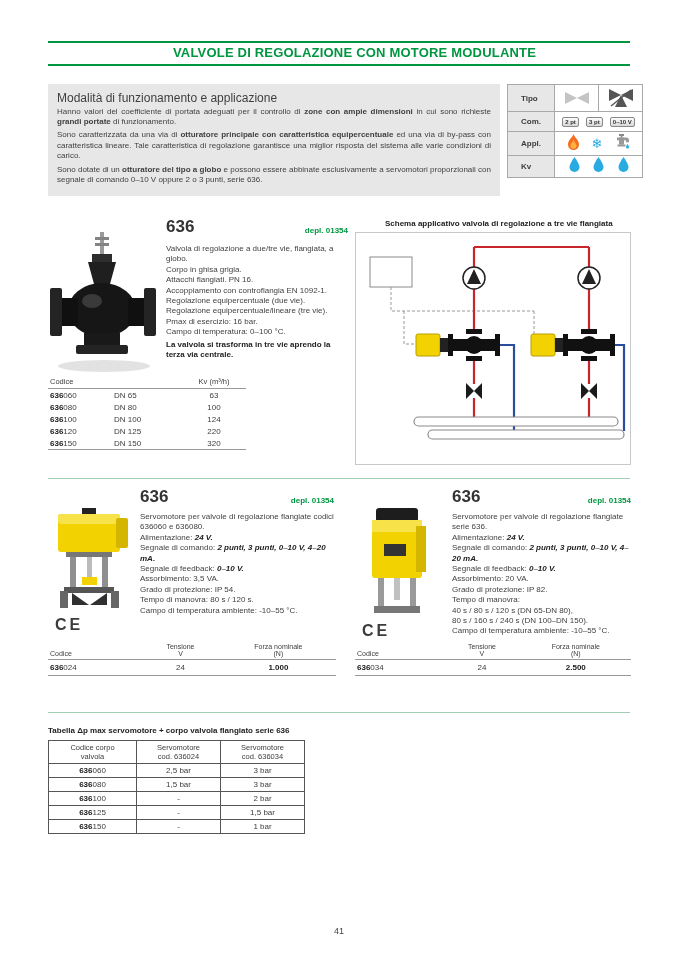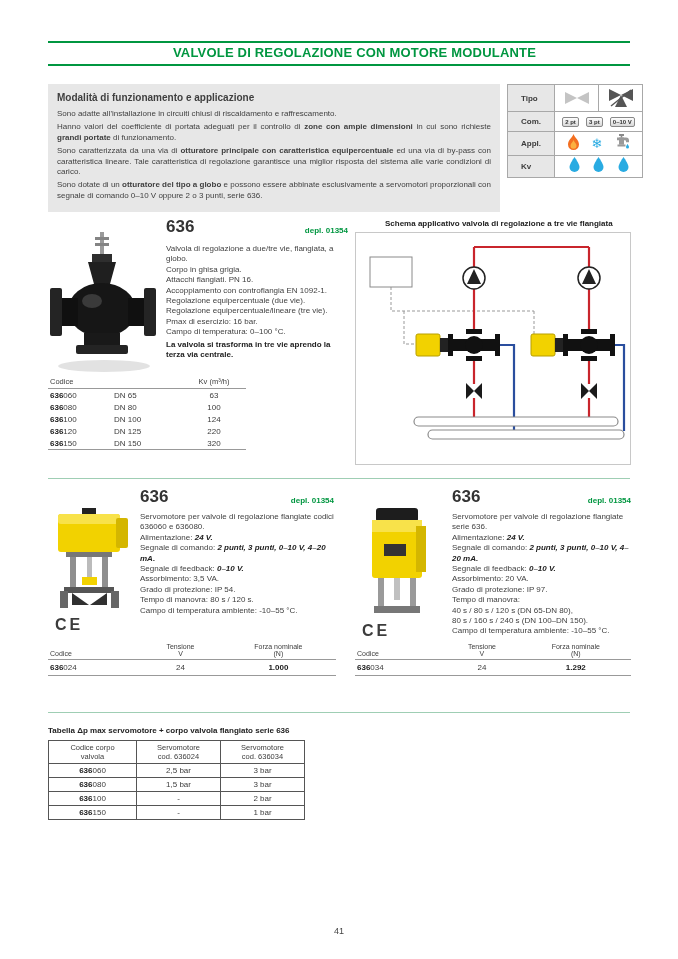--- a/index.html
+++ b/index.html
@@ -8,21 +8,21 @@
   .page { position:relative; width:678px; height:959px; background:#fff; overflow:hidden; }
   .abs { position:absolute; }
   .rule { position:absolute; left:48px; width:582px; height:2px; background:#009640; }
   .hairline { position:absolute; left:48px; width:582px; height:1px; background:#9fceb4; }
   .page-title { position:absolute; top:45px; left:0; width:100%; text-align:center;
     font-size:13px; font-weight:bold; color:#009640; letter-spacing:.2px;padding-left:31px; }
 
   
   .intro-box { position:absolute; left:48px; top:84px; width:452px; background:#e7e7e7;
     padding:7px 9px 8px; font-size:8px; line-height:1.3; color:#3f3f3f; }
-  .intro-box .intro-head { font-weight:bold; margin-bottom:5px; font-size:10px; }
+  .intro-box .intro-head { font-weight:normal; font-size:12px; }
   .intro-box p { margin-bottom:3px; text-align:justify; }
 
   
   .spec-box { position:absolute; left:507px; top:84px; border-collapse:collapse; }
   .spec-box td { border:1px solid #a8a8a8; }
   .spec-label { background:#e7e7e7; font-size:8px; font-weight:bold; padding:2px 13px;
     width:36px; vertical-align:middle; }
   .spec-cell { width:88px; }
   .spec-cell .inner { display:flex; align-items:center; justify-content:space-evenly; height:100%; }
   .tipo-cell { display:flex; }
@@ -84,21 +84,20 @@
 <body>
 
 <div class="page">
 
   <div class="rule" style="top:41px;"></div>
   <div class="page-title">VALVOLE DI REGOLAZIONE CON MOTORE MODULANTE</div>
   <div class="rule" style="top:64px;"></div>
 
   <div class="intro-box">
     <div class="intro-head">Modalità di funzionamento e applicazione</div>
-    <p><span>Sono adatte all'installazione in circuiti chiusi di riscaldamento e raffrescamento.</span></p>
     <p><span>Hanno valori del coefficiente di portata adeguati per il controllo di </span><b>zone con ampie dimensioni</b><span> in cui sono richieste </span><b>grandi portate</b><span> di funzionamento.</span></p>
     <p><span>Sono caratterizzata da una via di </span><b>otturatore principale con caratteristica equipercentuale</b><span> ed una via di by-pass con caratteristica lineare. Tale caratteristica di regolazione garantisce una miglior risposta del sistema alle varie condizioni di carico.</span></p>
     <p><span>Sono dotate di un </span><b>otturatore del tipo a globo</b><span> e possono essere abbinate esclusivamente a servomotori proporzionali con segnale di comando 0–10 V oppure 2 o 3 punti, serie 636.</span></p>
   </div>
 
   <table class="spec-box">
     <tbody>
         <tr>
       <td class="spec-label">Tipo</td>
       <td class="spec-cell" style="height:24px;">
@@ -397,21 +396,21 @@
       <rect x="34" y="72" width="6" height="22" fill="#c0c0c0"></rect>
       <rect x="14" y="100" width="46" height="7" fill="#777"></rect>
     </svg>
   </div>
   <div class="body-text abs" style="left:452px; top:512px; width:180px;">
     <div class="dline"><span>Servomotore per valvole di regolazione flangiate serie 636.</span></div>
     <div class="dline"><span>Alimentazione: </span><b>24 V.</b></div>
     <div class="dline"><span>Segnale di comando: </span><b>2 punti, 3 punti, 0–10 V, 4–20 mA.</b></div>
     <div class="dline"><span>Segnale di feedback: </span><b>0–10 V.</b></div>
     <div class="dline">Assorbimento: 20 VA.</div>
-    <div class="dline">Grado di protezione: IP 97.</div>
+    <div class="dline">Grado di protezione: IP 82.</div>
     <div class="dline">Tempo di manovra:</div>
     <div class="dline">40 s / 80 s / 120 s (DN 65-DN 80),</div>
     <div class="dline">80 s / 160 s / 240 s (DN 100–DN 150).</div>
     <div class="dline">Campo di temperatura ambiente: -10–55 °C.</div>
   </div>
   <div class="ce-mark" style="left:362px; top:622px;">CE</div>
   <table class="servo-table" style="left:355px; top:642px; width:276px;">
     <colgroup>
         <col style="width:32%">
         <col style="width:28%">
@@ -427,21 +426,21 @@
         <th>
             <span class="blk">Forza nominale</span>
             <span class="blk">(N)</span>
           </th>
       </tr>
     </thead>
     <tbody>
       <tr>
         <td class="left"><b>636</b><span>034</span></td>
         <td>24</td>
-        <td><b>1.292</b></td>
+        <td><b>2.500</b></td>
       </tr>
     </tbody>
   </table>
 
   <div class="hairline" style="top:712px;"></div>
 
   <div class="dp-title" style="left:48px; top:726px; width:400px;">Tabella Δp max servomotore + corpo valvola flangiato serie 636</div>
   <table class="dp-table" style="left:48px; top:740px;">
     <colgroup>
         <col style="width:88px">
@@ -474,20 +473,25 @@
         <td><b>636</b><span>080</span></td>
         <td>1,5 bar</td>
         <td>3 bar</td>
       </tr>
       <tr>
         <td><b>636</b><span>100</span></td>
         <td>-</td>
         <td>2 bar</td>
       </tr>
       <tr>
+        <td><b>636</b><span>125</span></td>
+        <td>-</td>
+        <td>1,5 bar</td>
+      </tr>
+      <tr>
         <td><b>636</b><span>150</span></td>
         <td>-</td>
         <td>1 bar</td>
       </tr>
     </tbody>
   </table>
 
   <div class="page-num">41</div>
 
 </div>

